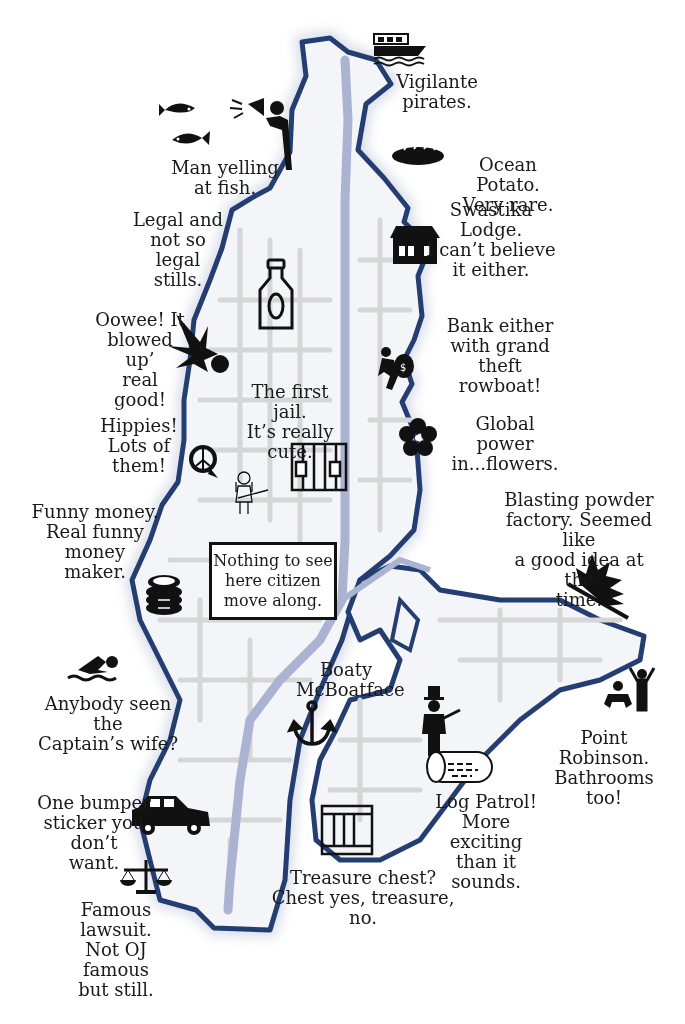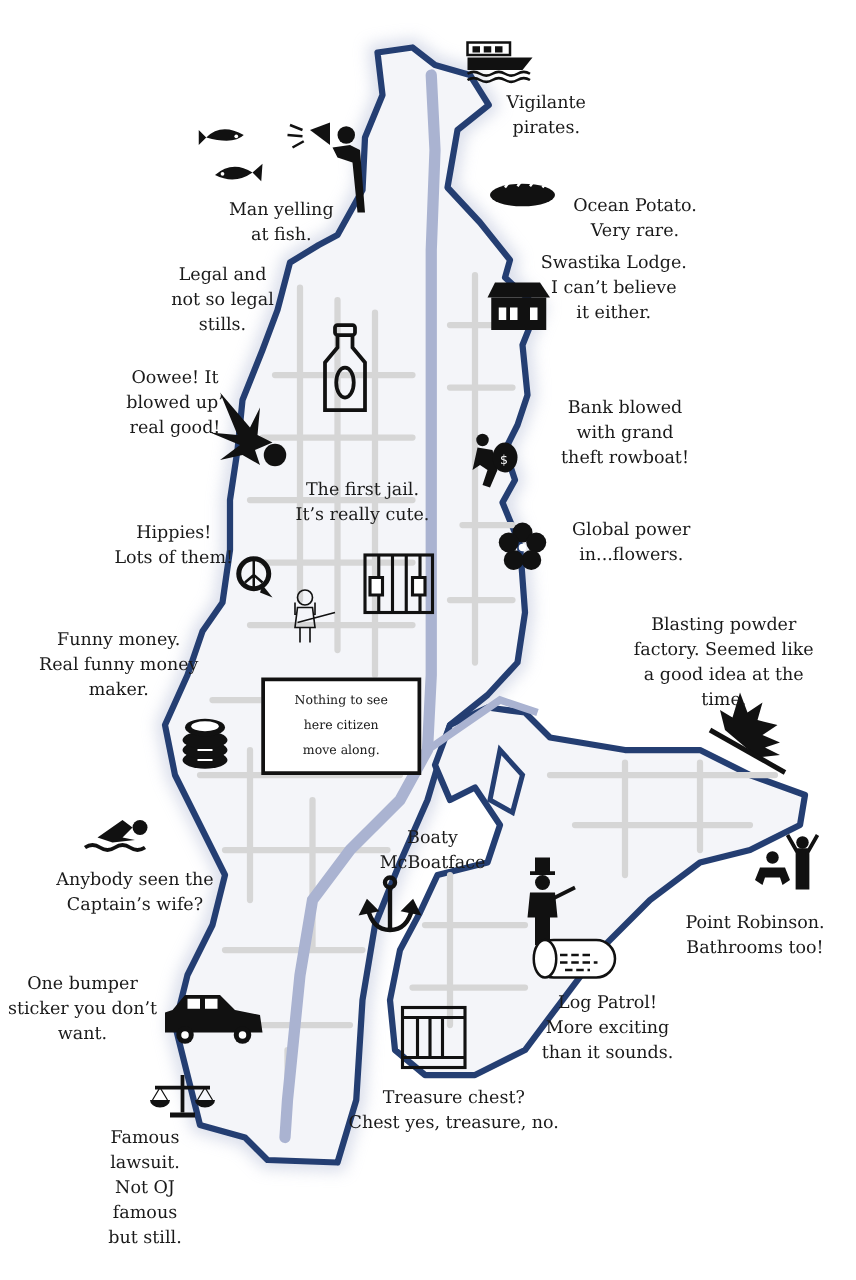--- a/index.html
+++ b/index.html
@@ -1,24 +1,24 @@
 <!DOCTYPE html>
 <html><head>
 <meta charset="utf-8">
 <style>
   html, body { margin:0; padding:0; background:#ffffff; }
   body { width:685px; height:1024px; position:relative; overflow:hidden;
          font-family:"DejaVu Serif","Liberation Serif",serif; color:#1a1a1a; }
   #map-svg { position:absolute; left:0; top:0; width:685px; height:1024px; }
-  .label { position:absolute; font-size:14px; line-height:20px; text-align:center;
+  .label { position:absolute; font-size:18px; line-height:20px; text-align:center;
            white-space:pre-line; color:#1a1a1a; }
   .notice { position:absolute; left:209px; top:542px; width:128px; height:78px;
             border:3px solid #111; background:#fff; box-sizing:border-box;
             display:flex; align-items:center; justify-content:center;
-            font-size:10px; line-height:20px; text-align:center; white-space:pre-line; }
+            font-size:16px; line-height:20px; text-align:center; white-space:pre-line; }
 </style>
 </head>
 <body>
 
 <svg id="map-svg" viewBox="0 0 685 1024" xmlns="http://www.w3.org/2000/svg">
   <defs>
     <filter id="glow" x="-10%" y="-10%" width="120%" height="120%">
       <feGaussianBlur stdDeviation="6"></feGaussianBlur>
     </filter>
   </defs>
@@ -198,24 +198,24 @@
 <div class="label" style="left:448px; top:134px; width:120px;margin-top:21px;">Ocean Potato.
 Very rare.</div>
 <div class="label" style="left:170px; top:158px; width:110px;">Man yelling
 at fish.</div>
 <div class="label" style="left:130px; top:210px; width:96px;">Legal and
 not so legal
 stills.</div>
 <div class="label" style="left:426px; top:200px; width:130px;">Swastika Lodge.
 I can’t believe
 it either.</div>
-<div class="label" style="left:95px; top:292px; width:90px;">Oowee! It
+<div class="label" style="left:95px; top:310px; width:90px;">Oowee! It
 blowed up’
 real good!</div>
-<div class="label" style="left:440px; top:316px; width:120px;">Bank blowed
+<div class="label" style="left:440px; top:316px; width:120px;">Bank either
 with grand
 theft rowboat!</div>
 <div class="label" style="left:232px; top:382px; width:116px;">The first jail.
 It’s really cute.</div>
 <div class="label" style="left:450px; top:414px; width:110px;">Global power
 in...flowers.</div>
 <div class="label" style="left:84px; top:416px; width:110px;">Hippies!
 Lots of them!</div>
 <div class="label" style="left:22px; top:502px; width:146px;">Funny money.
 Real funny money
@@ -226,21 +226,21 @@
 time.</div>
 <div class="label" style="left:36px; top:694px; width:144px;">Anybody seen the
 Captain’s wife?</div>
 <div class="label" style="left:296px; top:660px; width:100px;">Boaty
 McBoatface</div>
 <div class="label" style="left:534px; top:728px; width:140px;">Point Robinson.
 Bathrooms too!</div>
 <div class="label" style="left:424px; top:792px; width:124px;">Log Patrol!
 More exciting
 than it sounds.</div>
-<div class="label" style="left:0px; top:777px; width:132px;">One bumper
+<div class="label" style="left:0px; top:793px; width:132px;padding-left:28px;">One bumper
 sticker you don’t
 want.</div>
 <div class="label" style="left:270px; top:868px; width:186px;">Treasure chest?
 Chest yes, treasure, no.</div>
 <div class="label" style="left:76px; top:900px; width:80px;">Famous
 lawsuit.
 Not OJ
 famous
 but still.</div>
 

